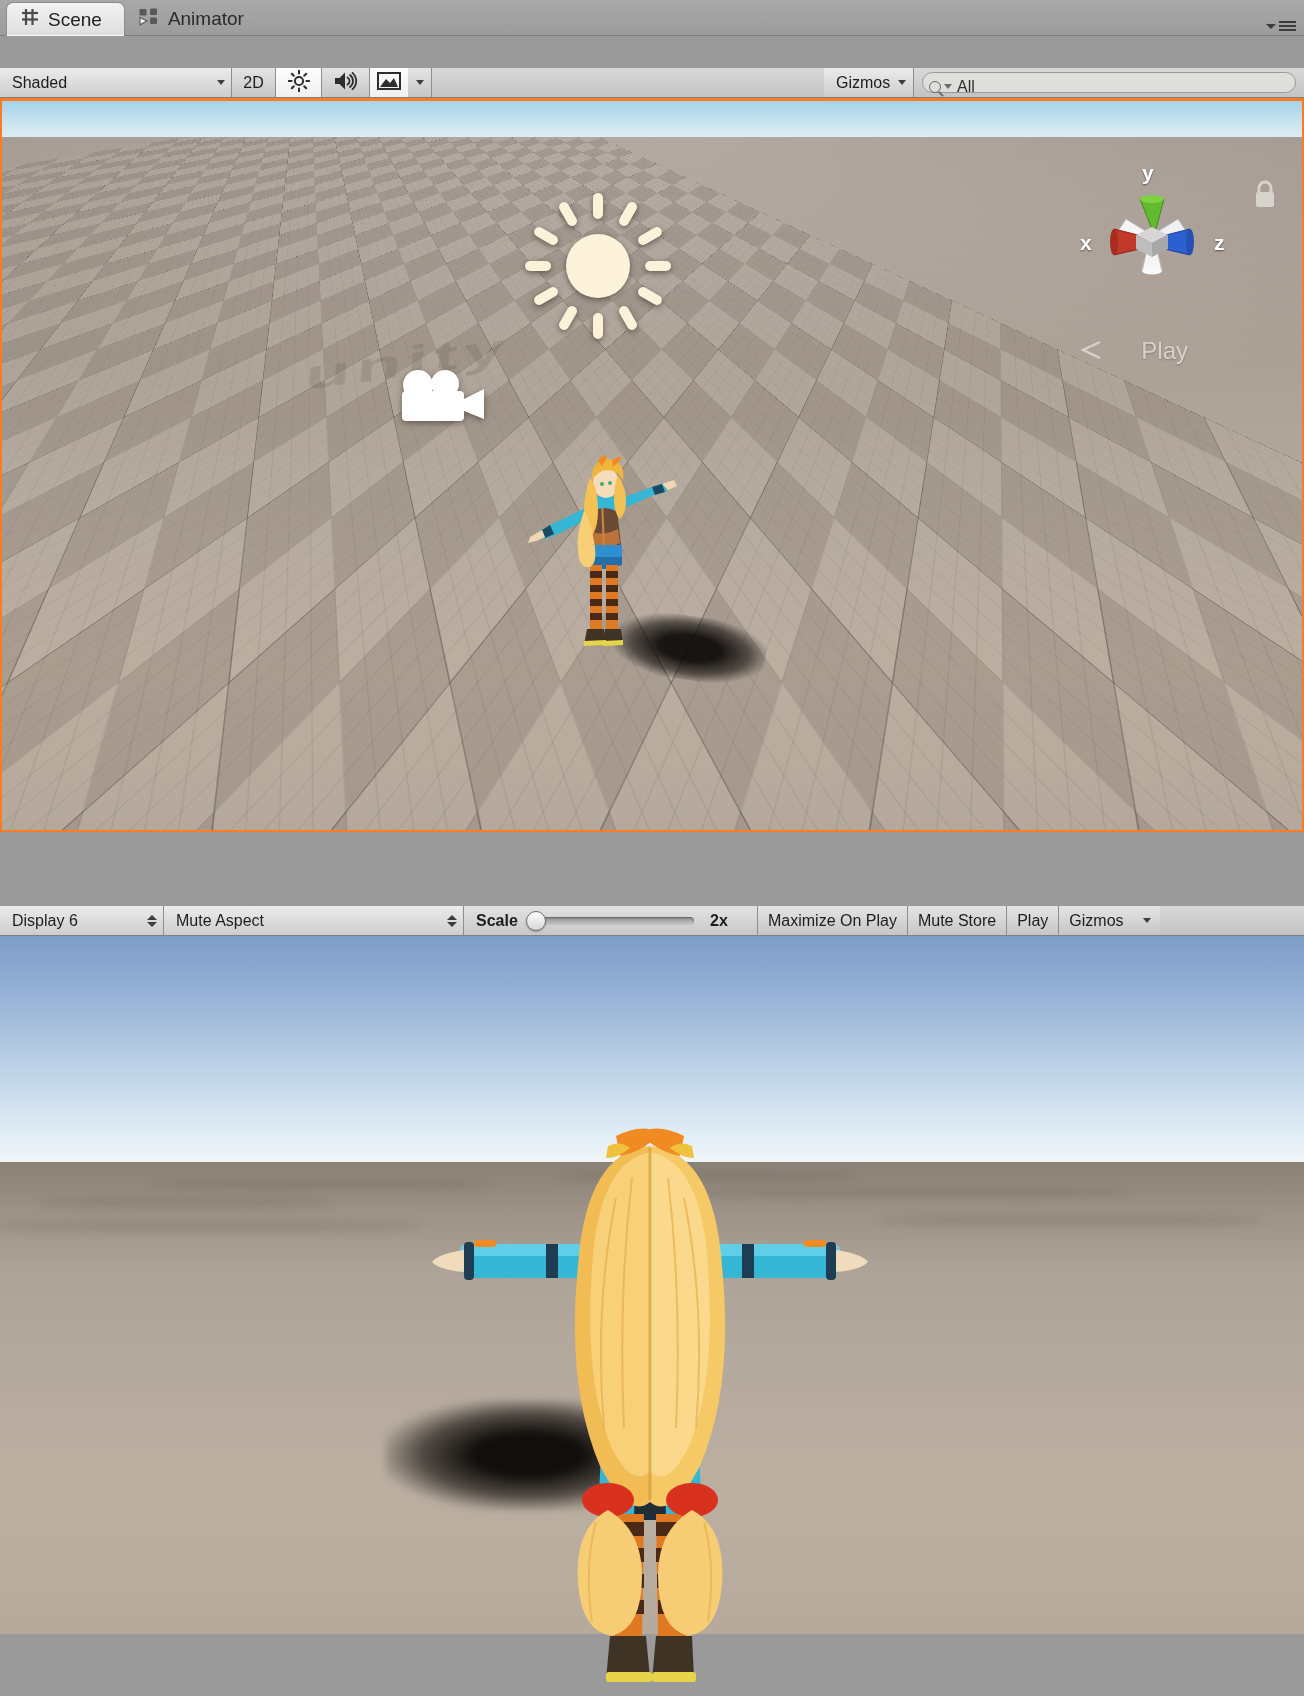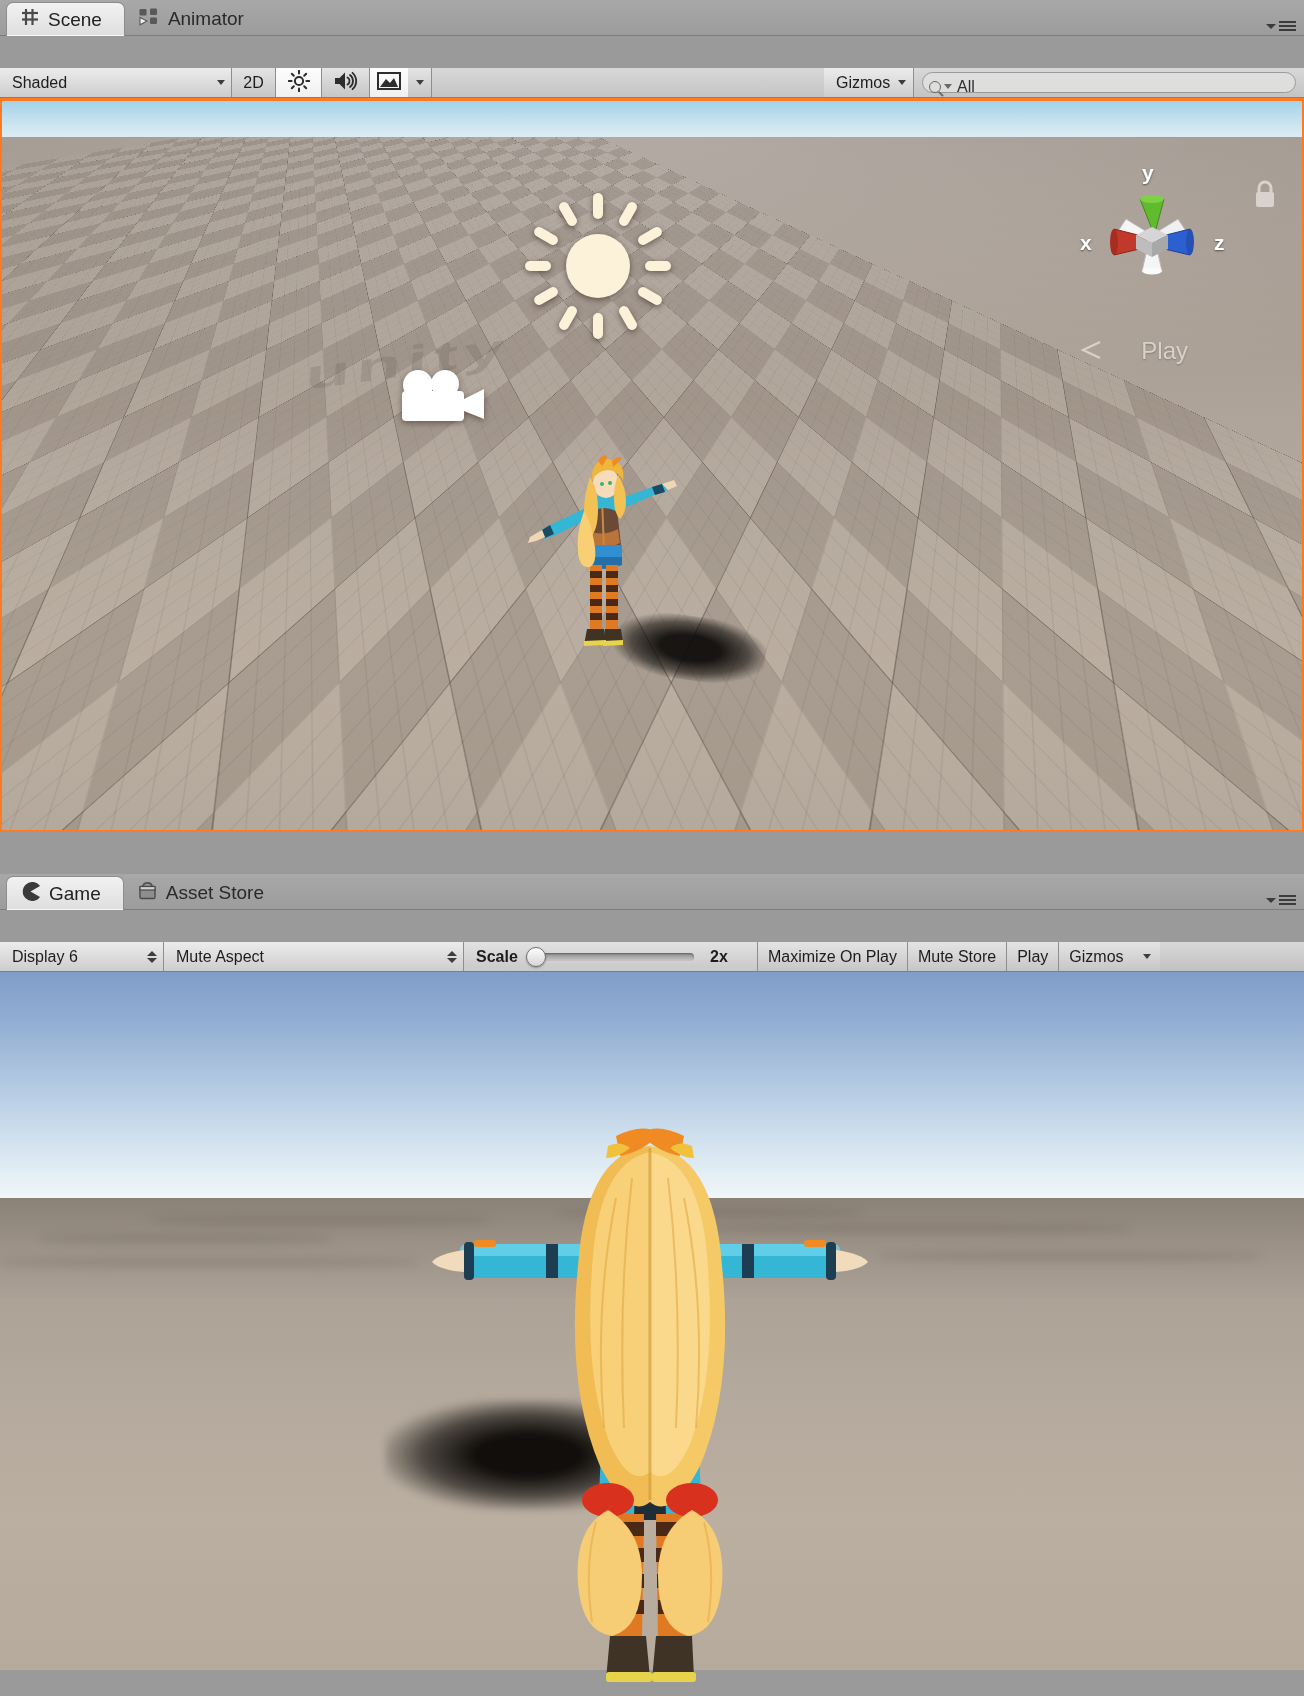--- a/index.html
+++ b/index.html
@@ -506,48 +506,20 @@
         <svg width="22" height="18" viewBox="0 0 22 18">
           <polyline points="20,1 3,9 20,17" fill="none" stroke="#d8d2cb" stroke-width="2.2"></polyline>
         </svg>
       </div>
       <div class="persp-label">Play</div>
     </div>
   </div>
 
   <div class="panel" style="top:874px;">
 
-    <div class="tabbar">
-      <div class="tab active">
-        <span>
-          <svg width="19" height="19" viewBox="0 0 19 19">
-            <path d="M9.5,9.5 L19,4 A9.5,9.5 0 1 0 19,15 Z" fill="#3a3a3a"></path>
-          </svg>
-        </span>
-        <span>Game</span>
-      </div>
-      <div class="tab inactive">
-        <span>
-          <svg width="19" height="19" viewBox="0 0 19 19">
-            <path d="M5,6 q0,-4 4.5,-4 q4.5,0 4.5,4" fill="none" stroke="#555" stroke-width="1.8"></path>
-            <rect x="2" y="5.5" width="15" height="12" rx="1.5" fill="#8e8e8e" stroke="#4a4a4a" stroke-width="1.4"></rect>
-            <rect x="2" y="5.5" width="15" height="3.5" fill="#cfcfcf" stroke="#4a4a4a" stroke-width="1.2"></rect>
-          </svg>
-        </span>
-        <span>Asset Store</span>
-      </div>
-      <div class="tabmenu">
-        <span class="caret"></span>
-        <span class="lines">
-            <i></i>
-            <i></i>
-            <i></i>
-          </span>
-      </div>
-    </div>
 
     <div class="toolbar">
       <div class="dropdown" style="width:164px;">
         <span class="dd-label">Display 6</span>
         <span class="updown">
             <i class="u"></i>
             <i class="d"></i>
           </span>
       </div>
       <div class="dropdown" style="width:300px;">

